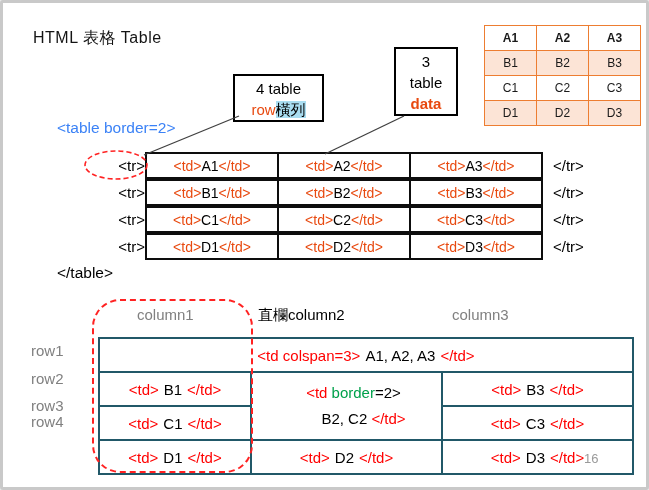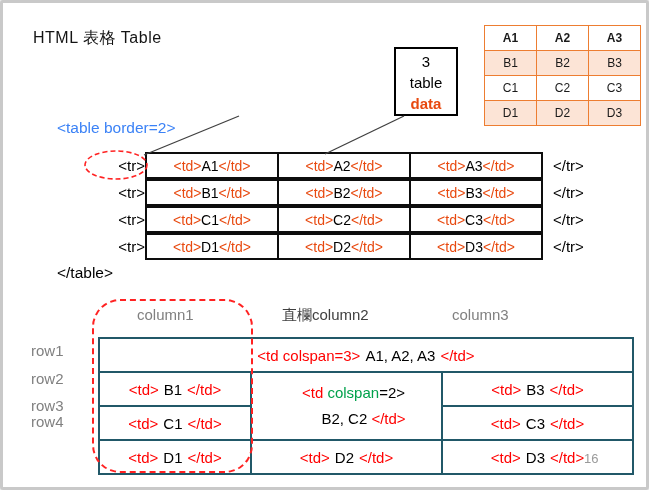--- a/index.html
+++ b/index.html
@@ -34,21 +34,21 @@
   .tr-close { margin-left:10px; font-size:15px; color:#000; }
   .cells { display:flex; }
   .cell { width:134px; height:27px; border:2px solid #0d0d0d; background:#fff;
           display:flex; align-items:center; justify-content:center; font-size:14px; color:#000; }
   .cell + .cell { margin-left:-2px; }
   .tag { color:#e8490f; }
 
   
   .col-h { position:absolute; top:303px; font-size:15px; }
   .ch1 { left:134px; color:#808080; }
-  .ch2 { left:279px; color:#404040; }
+  .ch2 { left:255px; color:#000000; }
   .ch3 { left:449px; color:#808080; }
   .row-label { position:absolute; left:28px; font-size:15px; color:#808080; }
 
   .dgm { position:absolute; left:95px; top:334px; border-collapse:collapse; table-layout:fixed; z-index:2; }
   .dgm col.c1 { width:152px; } .dgm col.c2 { width:191px; } .dgm col.c3 { width:191px; }
   .dgm td { border:2px solid #215868; height:34px; text-align:center; vertical-align:middle;
             font-size:15px; color:#000; background:transparent; padding:0; }
   .rtag { color:#ff0000; }
   .gtag { color:#00a14b; }
   .val2 { margin:0 5px; }
@@ -88,20 +88,24 @@
         <td>C3</td>
       </tr>
       <tr class="shade">
         <td>D1</td>
         <td>D2</td>
         <td>D3</td>
       </tr>
     </tbody>
   </table>
 
+  <div class="callout callout-row">
+    <div>4 table</div>
+    <div><span class="orange">row</span><span class="hl-cn">橫列</span></div>
+  </div>
 
   <div class="callout callout-data">
     <div>3</div>
     <div>table</div>
     <div class="orange bold">data</div>
   </div>
 
   <div class="tbl-open">&lt;table border=2&gt;</div>
 
   <div class="code-row" style="top:149px">
@@ -209,21 +213,21 @@
         <col class="c2">
         <col class="c3">
       </colgroup>
     <tbody>
       <tr>
         <td colspan="3"><span class="rtag">&lt;td colspan=3&gt;</span><span class="val2">A1, A2, A3</span><span class="rtag">&lt;/td&gt;</span></td>
       </tr>
       <tr>
         <td><span class="rtag">&lt;td&gt;</span><span class="val2">B1</span><span class="rtag">&lt;/td&gt;</span></td>
         <td rowspan="2" class="rspan">
-          <div class="rs1"><span class="rtag">&lt;td </span><span class="gtag">colspan</span><span>=2&gt;</span></div>
+          <div class="rs1"><span class="rtag">&lt;td </span><span class="gtag">border</span><span>=2&gt;</span></div>
           <div class="rs2"><span>B2, C2</span> <span class="rtag">&lt;/td&gt;</span></div>
         </td>
         <td><span class="rtag">&lt;td&gt;</span><span class="val2">B3</span><span class="rtag">&lt;/td&gt;</span></td>
       </tr>
       <tr>
         <td><span class="rtag">&lt;td&gt;</span><span class="val2">C1</span><span class="rtag">&lt;/td&gt;</span></td>
         <td><span class="rtag">&lt;td&gt;</span><span class="val2">C3</span><span class="rtag">&lt;/td&gt;</span></td>
       </tr>
       <tr>
         <td><span class="rtag">&lt;td&gt;</span><span class="val2">D1</span><span class="rtag">&lt;/td&gt;</span></td>

